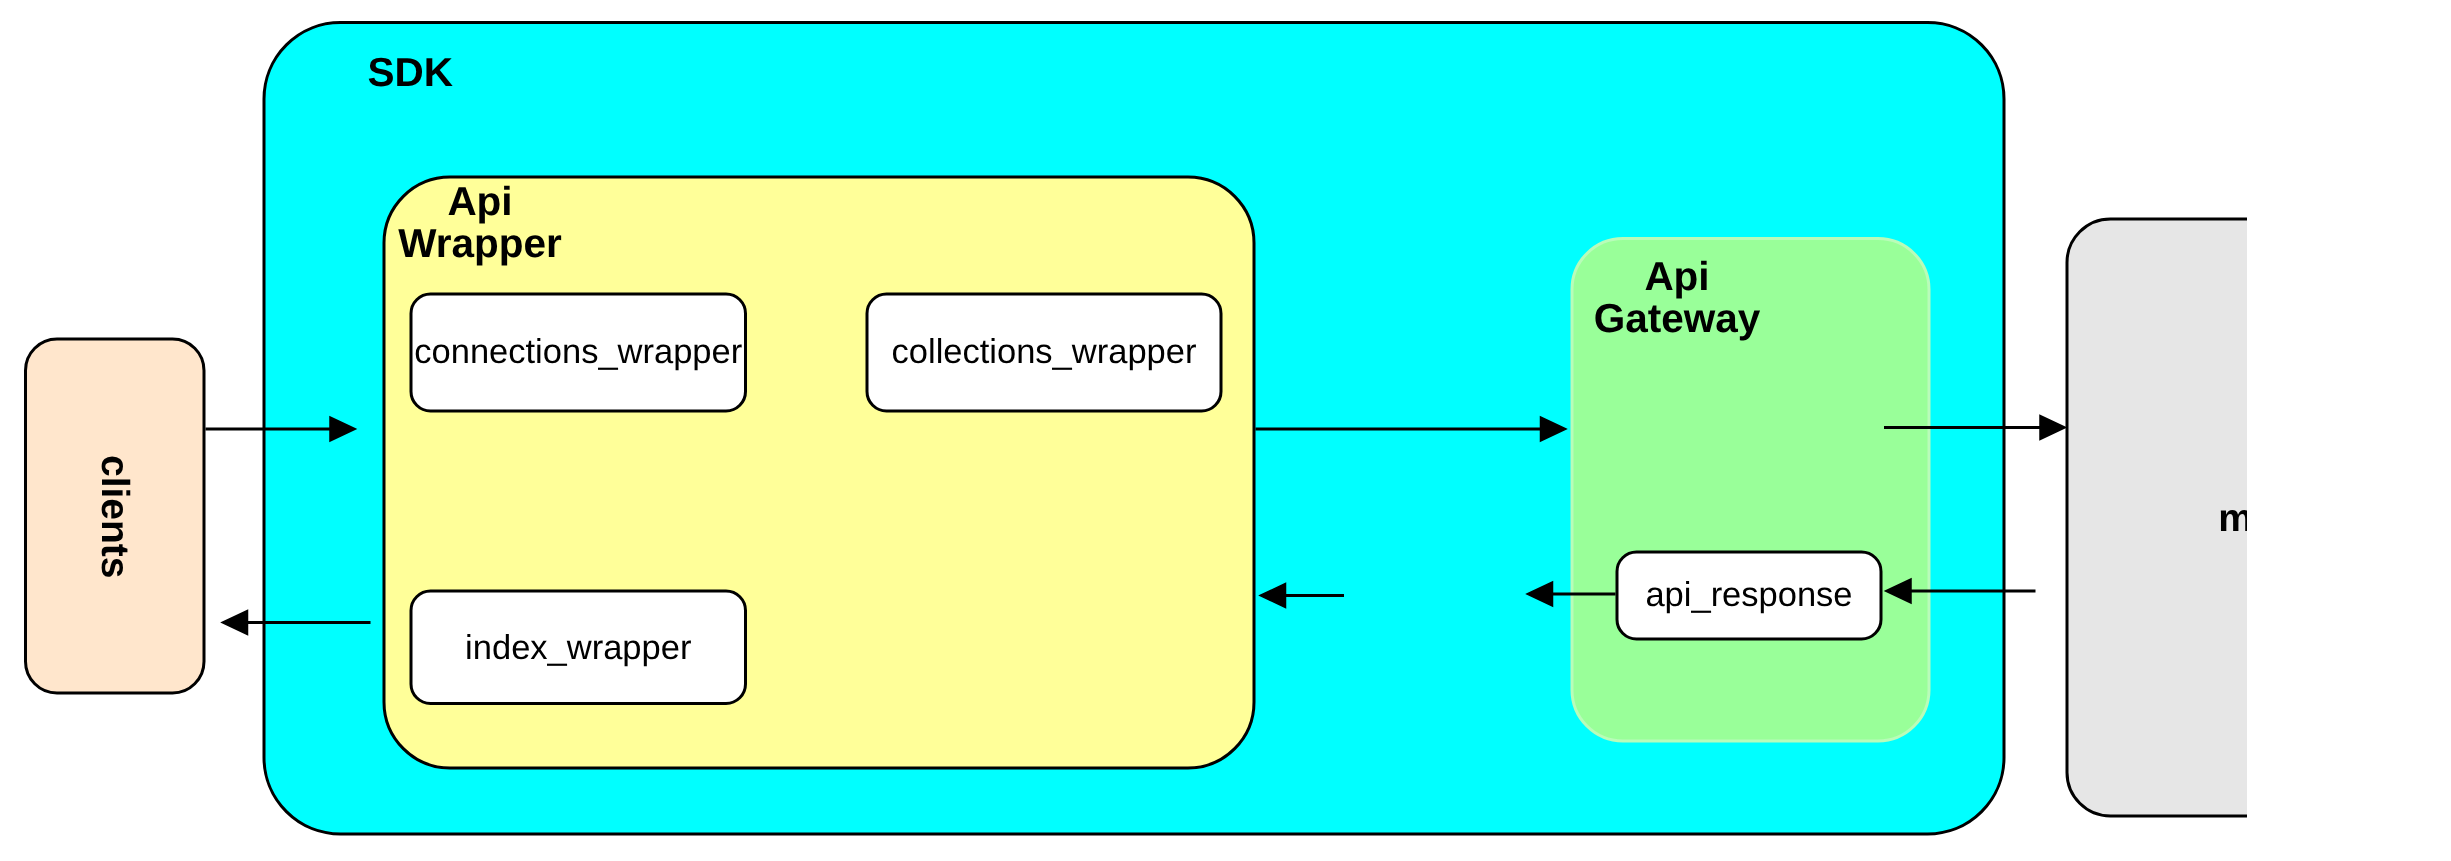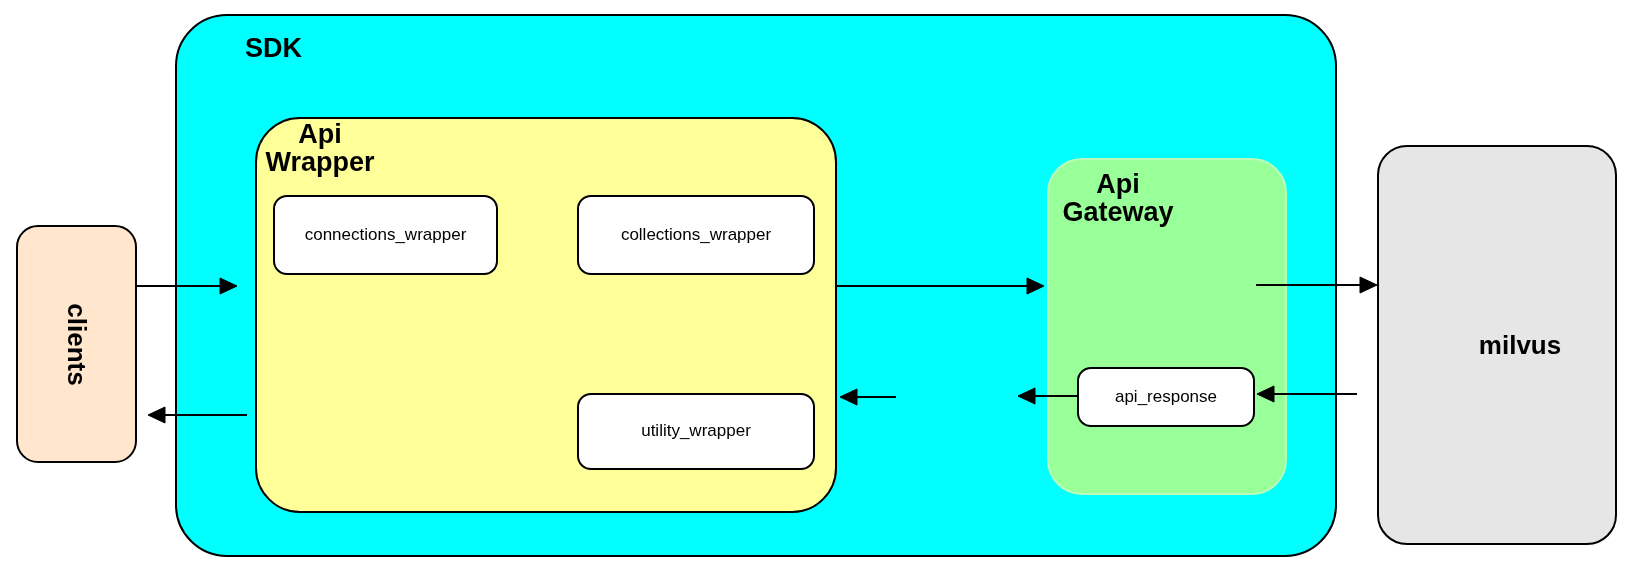--- a/index.html
+++ b/index.html
@@ -1,36 +1,36 @@
 <!DOCTYPE html>
 <html><head>
 <meta charset="utf-8">
 <style>
   html, body { margin: 0; padding: 0; background: #ffffff; }
   .canvas {
     position: relative;
-    width: 1634px;
+    width: 1498px;
     height: 574px;
     background: #ffffff;
     overflow: hidden;
     font-family: "Liberation Sans", sans-serif;
     color: #000;
     text-decoration: underline;
   }
   .node {
     position: absolute;
     box-sizing: border-box;
     border: 2px solid #000000;
   }
   .leaf {
     display: flex;
     align-items: center;
     justify-content: center;
     background: #ffffff;
-    font-size: 17px;
+    font-size: 23px;
     line-height: 1.1;
     text-align: center;
     z-index: 3;
     border-radius: 14px;
   }
   .container-lbl {
     position: absolute;
     font-weight: bold;
     font-size: 27px;
     line-height: 28px;
@@ -91,21 +91,21 @@
   <div class="node clients" style="background-color: rgb(255, 230, 204);">
     <span class="clients-text">clients</span>
   </div>
 
   <div class="node milvus" style="background-color: rgb(230, 230, 230);">
     <span>milvus</span>
   </div>
 
   <div class="node leaf b-connections">connections_wrapper</div>
   <div class="node leaf b-collections">collections_wrapper</div>
-  <div class="node leaf b-utility">utility_wrapper</div>
+  <div class="node leaf b-index">index_wrapper</div>
 
   <div class="node leaf b-response">api_response</div>
 
 
   <svg class="arrows" viewBox="0 0 1634 574" xmlns="http://www.w3.org/2000/svg">
     <g>
       <line x1="137" y1="286" x2="221" y2="286"></line>
       <polygon points="237,286 220,278 220,294"></polygon>
     </g>
     <g>

